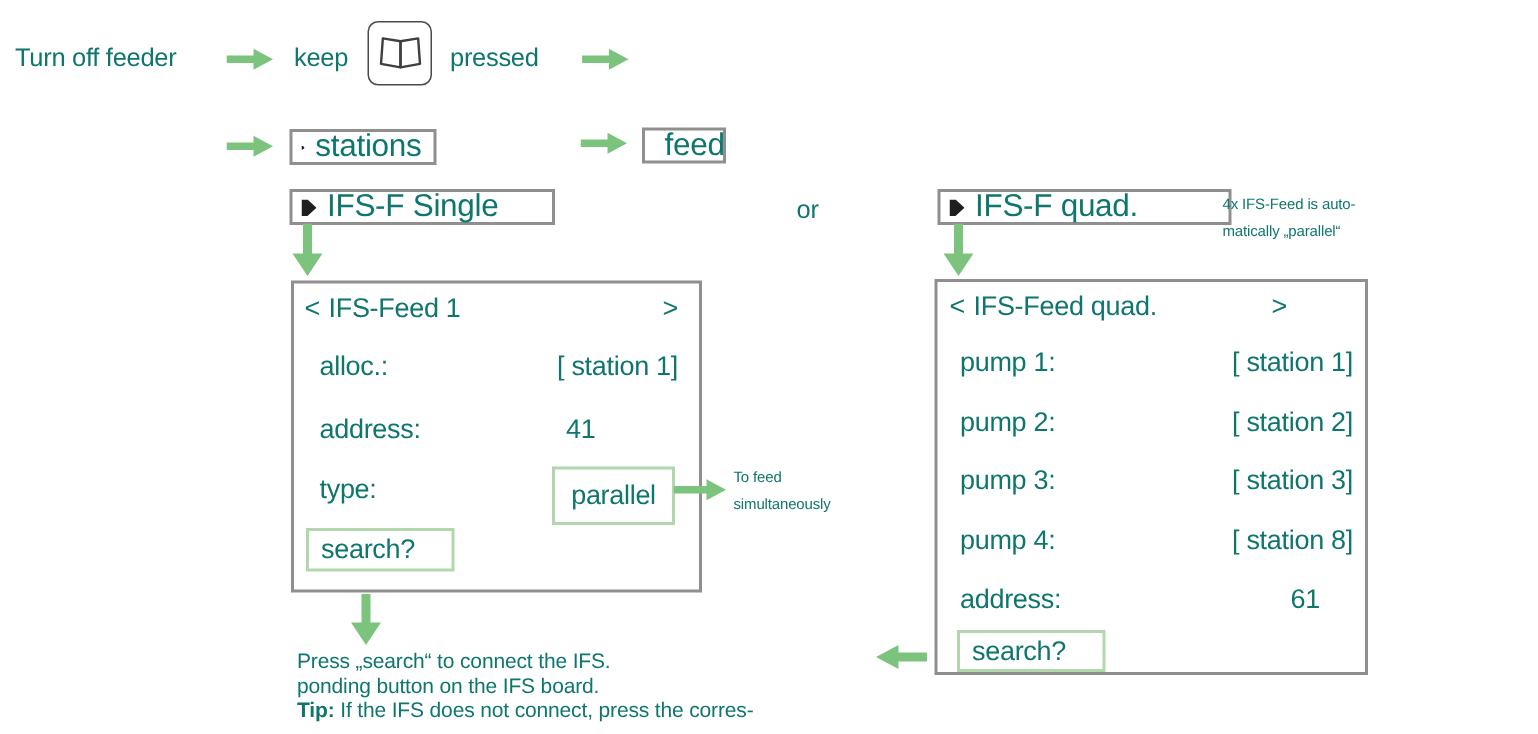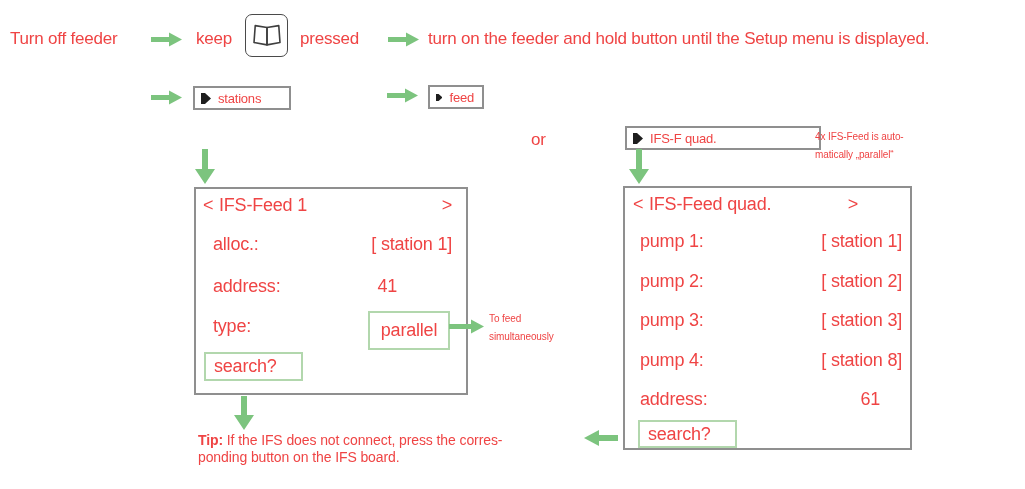--- a/index.html
+++ b/index.html
@@ -1,28 +1,28 @@
 <!DOCTYPE html>
 <html><head>
 <meta charset="utf-8">
 <style>
   html,body { margin:0; padding:0; background:#ffffff; }
   .canvas {
     position:relative; width:1025px; height:489px; background:#ffffff;
-    font-family:"Liberation Sans", sans-serif; color:#ef4444; overflow:hidden;
+    font-family:"Liberation Sans", sans-serif; color:#0f766e; overflow:hidden;
   }
   .abs { position:absolute; }
   .t17 { font-size:17px; line-height:20px; letter-spacing:-0.2px; white-space:nowrap; }
   .note { font-size:10px; line-height:17.5px; letter-spacing:-0.1px; white-space:nowrap; }
   .small { font-size:14px; line-height:16.5px; letter-spacing:-0.1px; white-space:nowrap; }
   .menu-box {
     position:absolute; box-sizing:border-box; height:24px;
     border:2px solid #8f8f8f; background:#ffffff;
     display:flex; align-items:center; gap:7px; padding:0 8px 0 6px;
-    font-size:13px; letter-spacing:-0.2px; white-space:nowrap;
+    font-size:21px; letter-spacing:-0.2px; white-space:nowrap;
   }
   .panel {
     position:absolute; box-sizing:border-box;
     border:2px solid #8f8f8f; background:#ffffff;
     font-size:18px; letter-spacing:-0.2px;
   }
   .p-abs { position:absolute; white-space:nowrap; }
   .green-box {
     position:absolute; box-sizing:border-box;
     border:2px solid #b2d7ad; background:#ffffff;
@@ -55,21 +55,20 @@
       <path d="M17 4.5 L29.5 2.5 L30.8 20.5 L17 23 Z" fill="none" stroke="#3f3f3f" stroke-width="1.7" stroke-linejoin="round"></path>
     </svg>
   </div>
 
   <span class="abs t17" style="left:300px;top:29px">pressed</span>
 
   <svg class="arrow" style="left:388px;top:32px" width="32" height="15" viewBox="0 0 32 15">
     <polygon points="0,5 18,5 18,0.5 31,7.5 18,14.5 18,10 0,10" fill="#7cc47e"></polygon>
   </svg>
 
-  <span class="abs t17" style="left:428px;top:29px">turn on the feeder and hold button until the Setup menu is displayed.</span>
 
   <svg class="arrow" style="left:151px;top:90px" width="32" height="15" viewBox="0 0 32 15">
     <polygon points="0,5 18,5 18,0.5 31,7.5 18,14.5 18,10 0,10" fill="#7cc47e"></polygon>
   </svg>
 
   <div class="menu-box" style="left:193px;top:86px;width:98px">
     <svg width="10" height="11" viewBox="0 0 10 11">
       <polygon points="0,0 4,0 10,5.5 4,11 0,11" fill="#1e1e1e"></polygon>
     </svg>
     <span>stations</span>
@@ -79,20 +78,26 @@
     <polygon points="0,5 18,5 18,0.5 31,7.5 18,14.5 18,10 0,10" fill="#7cc47e"></polygon>
   </svg>
 
   <div class="menu-box" style="left:428px;top:85px;width:56px">
     <svg width="10" height="11" viewBox="0 0 10 11">
       <polygon points="0,0 4,0 10,5.5 4,11 0,11" fill="#1e1e1e"></polygon>
     </svg>
     <span>feed</span>
   </div>
 
+  <div class="menu-box" style="left:193px;top:126px;width:177px">
+    <svg width="10" height="11" viewBox="0 0 10 11">
+      <polygon points="0,0 4,0 10,5.5 4,11 0,11" fill="#1e1e1e"></polygon>
+    </svg>
+    <span>IFS-F Single</span>
+  </div>
 
   <span class="abs t17" style="left:531px;top:130px">or</span>
 
   <div class="menu-box" style="left:625px;top:126px;width:196px">
     <svg width="10" height="11" viewBox="0 0 10 11">
       <polygon points="0,0 4,0 10,5.5 4,11 0,11" fill="#1e1e1e"></polygon>
     </svg>
     <span>IFS-F quad.</span>
   </div>
 
@@ -160,23 +165,24 @@
     <div class="green-box" style="left:13px;top:232px;width:99px;height:28px;padding-left:8px">
       <span>search?</span>
     </div>
   </div>
 
   <svg class="arrow" style="left:234px;top:396px" width="20" height="35" viewBox="0 0 20 35">
     <polygon points="7,0 13,0 13,19 20,19 10,34 0,19 7,19" fill="#7cc47e"></polygon>
   </svg>
 
   <div class="abs small" style="left:198px;top:432px">
+    <div>Press „search“ to connect the IFS.</div>
+    <div>ponding button on the IFS board.</div>
     <div>
       <span class="bold">Tip:</span><span> If the IFS does not connect, press the corres-</span>
     </div>
-    <div>ponding button on the IFS board.</div>
   </div>
 
   <svg class="arrow" style="left:583px;top:429px" width="35" height="18" viewBox="0 0 35 18">
     <polygon points="35,6 16,6 16,1 1,9 16,17 16,12 35,12" fill="#7cc47e"></polygon>
   </svg>
 
 </div>
 
 </body></html>

